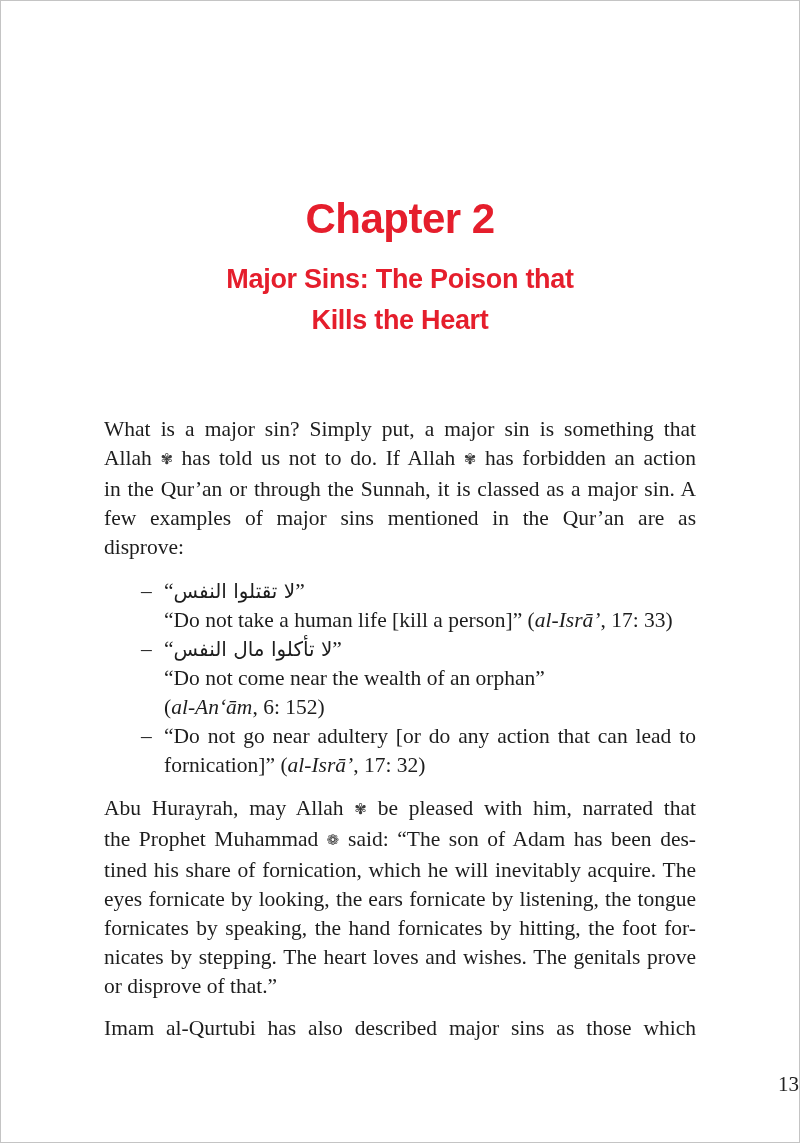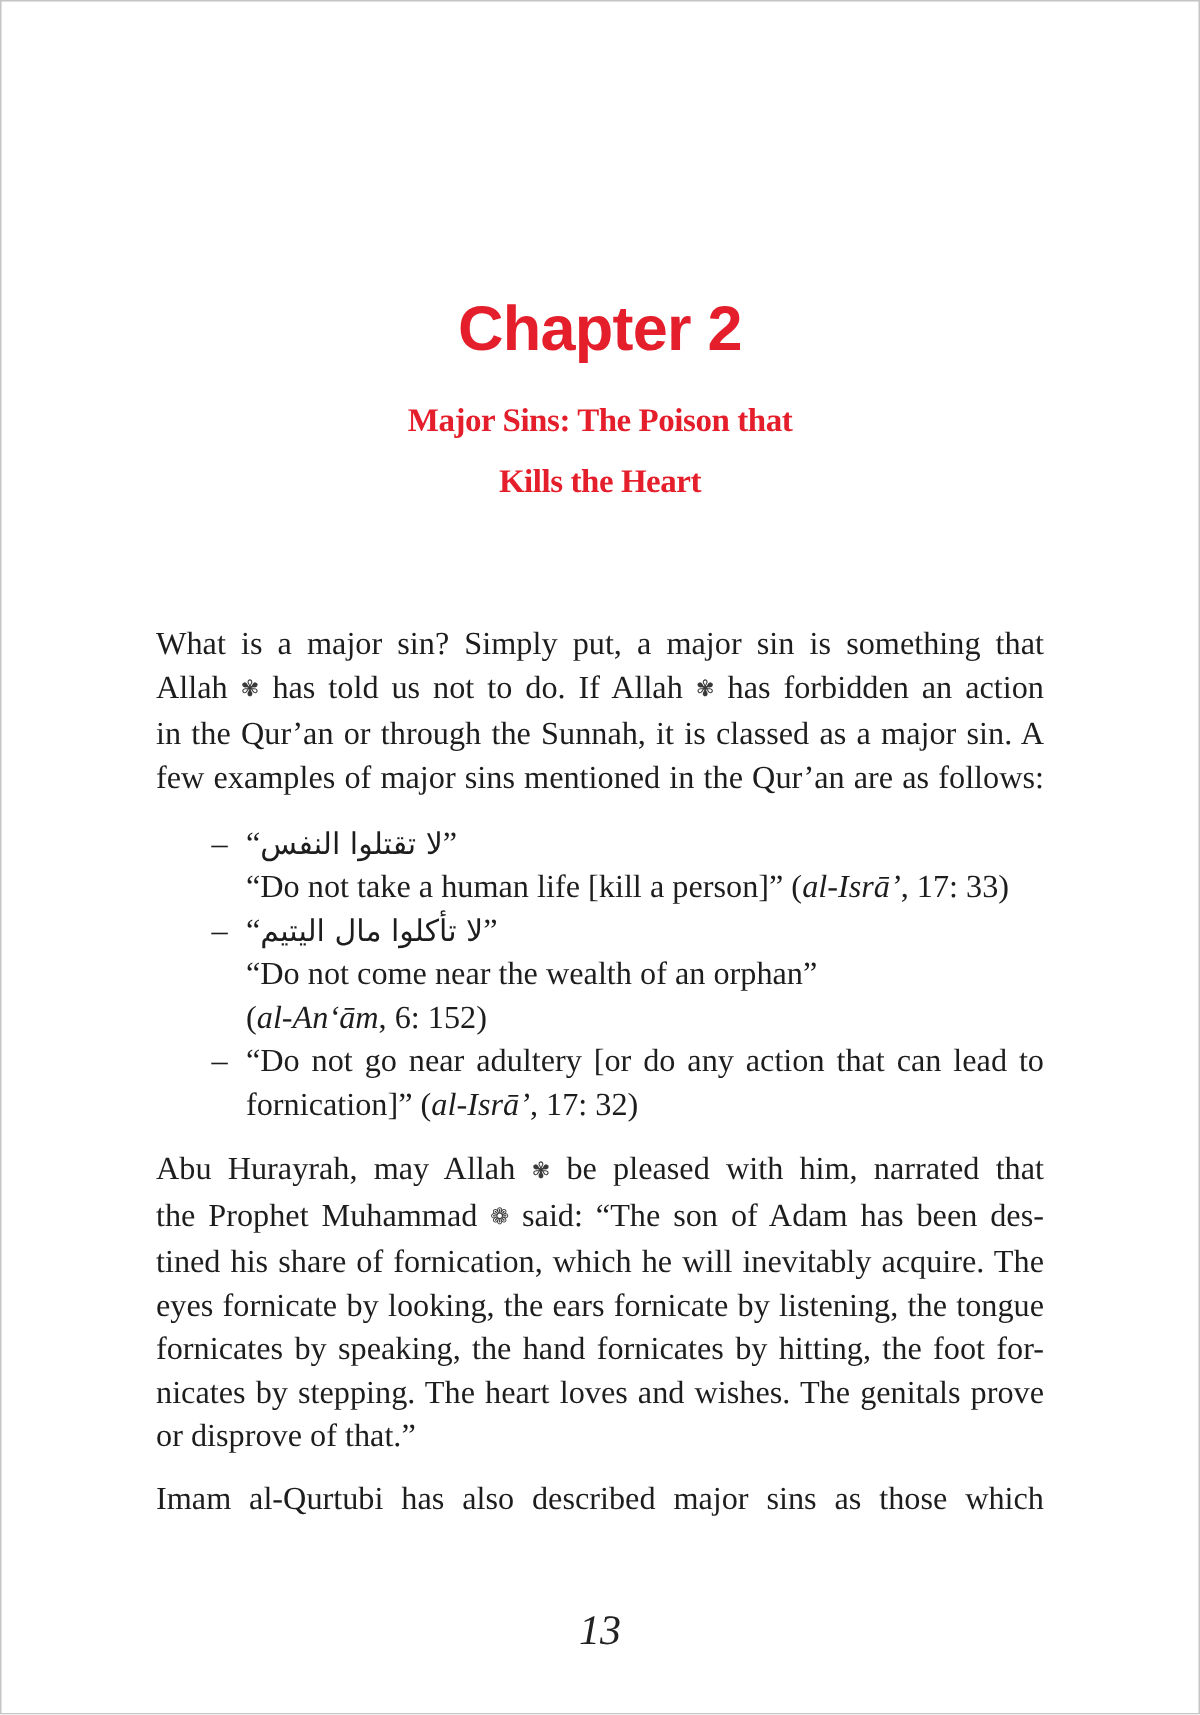--- a/index.html
+++ b/index.html
@@ -20,24 +20,23 @@
     font-family: "Liberation Sans", sans-serif;
     font-weight: 700;
   }
   .chapter-label {
     font-size: 42px;
     line-height: 48px;
     letter-spacing: -0.5px;
   }
   .chapter-title {
     margin-top: 16px;
-    font-size: 22px;
+    font-size: 27px;
     line-height: 41px;
     letter-spacing: -0.3px;
-    font-family: Liberation Serif, serif;
   }
   .content {
     margin: 74px 103px 0 103px;
     font-size: 21.5px;
     line-height: 29px;
   }
   .para { margin: 0; }
   .para + .para { margin-top: 13px; }
   .line {
     text-align: justify;
@@ -71,55 +70,54 @@
     font-family: "DejaVu Sans", sans-serif;
     font-size: 20px;
   }
   .iline { line-height: 29px; }
   em { font-style: italic; }
   .page-number {
     position: absolute;
     left: 0;
     right: 0;
     top: 1071px;
-    text-align: center;
-    font-size: 28px;
+    text-align: right;
+    font-size: 21px;
     color: #222222;
-    font-style: italic;
   }
 </style>
 </head>
 <body>
 
 <div class="page" style="border-color: rgb(196, 196, 196); color: rgb(29, 29, 29);">
 
   <div class="heading-block" style="color: rgb(229, 30, 44);">
     <div class="chapter-label" id="chapter-label">Chapter 2</div>
     <div class="chapter-title">
       <div>Major Sins: The Poison that</div>
       <div>Kills the Heart</div>
     </div>
   </div>
 
   <div class="content" id="content">
       <div class="para">
         <div class="line just">What is a major sin? Simply put, a major sin is something that</div>
         <div class="line just">Allah <span class="sym">✾</span> has told us not to do. If Allah <span class="sym">✾</span> has forbidden an action</div>
         <div class="line just">in the Qur’an or through the Sunnah, it is classed as a major sin. A</div>
-        <div class="line just">few examples of major sins mentioned in the Qur’an are as follows:</div>
+        <div class="line just">few examples of major sins mentioned in the Qur’an are as disprove:</div>
       </div>
       <div class="qlist">
         <div class="qitem">
           <span class="qmarker">–</span>
           <div class="arline"><span>“</span><bdi dir="rtl" class="ar">لا تقتلوا النفس</bdi><span>”</span></div>
           <div class="line iline">“Do not take a human life [kill a person]” (<em>al-Isrā’</em>, 17: 33)</div>
         </div>
         <div class="qitem">
           <span class="qmarker">–</span>
-          <div class="arline"><span>“</span><bdi dir="rtl" class="ar">لا تأكلوا مال اليتيم</bdi><span>”</span></div>
+          <div class="arline"><span>“</span><bdi dir="rtl" class="ar">لا تأكلوا مال النفس</bdi><span>”</span></div>
           <div class="line iline">“Do not come near the wealth of an orphan”</div>
           <div class="line iline">(<em>al-An‘ām</em>, 6: 152)</div>
         </div>
         <div class="qitem">
           <span class="qmarker">–</span>
           <div class="line just iline">“Do not go near adultery [or do any action that can lead to</div>
           <div class="line iline">fornication]” (<em>al-Isrā’</em>, 17: 32)</div>
         </div>
       </div>
       <div class="para">

